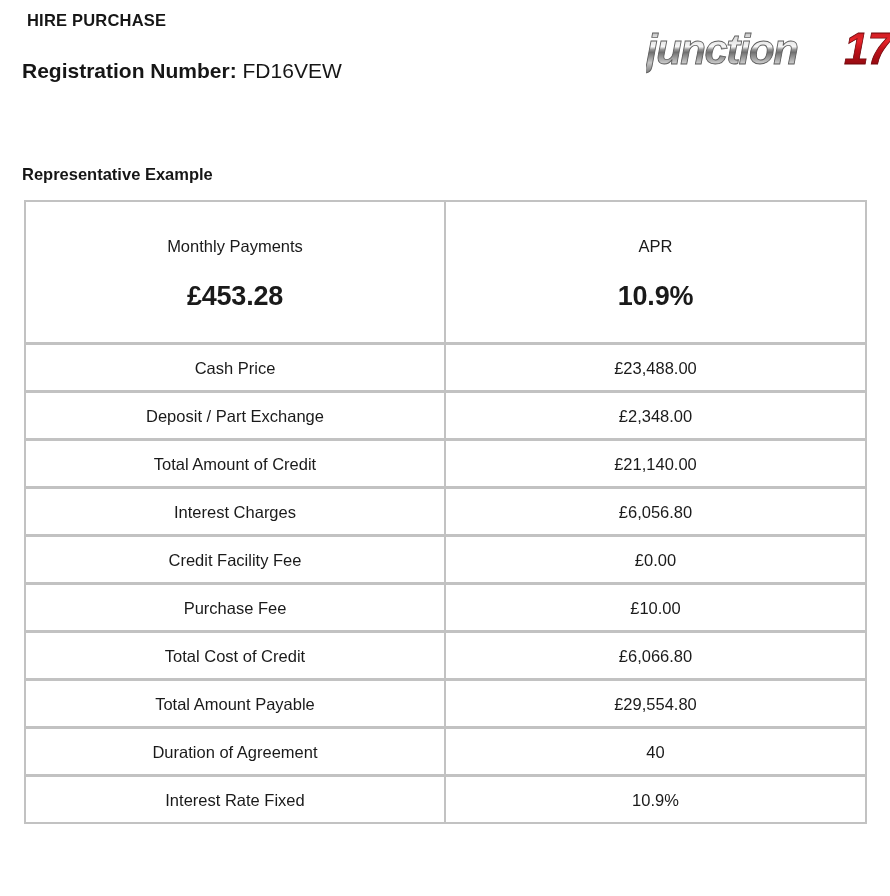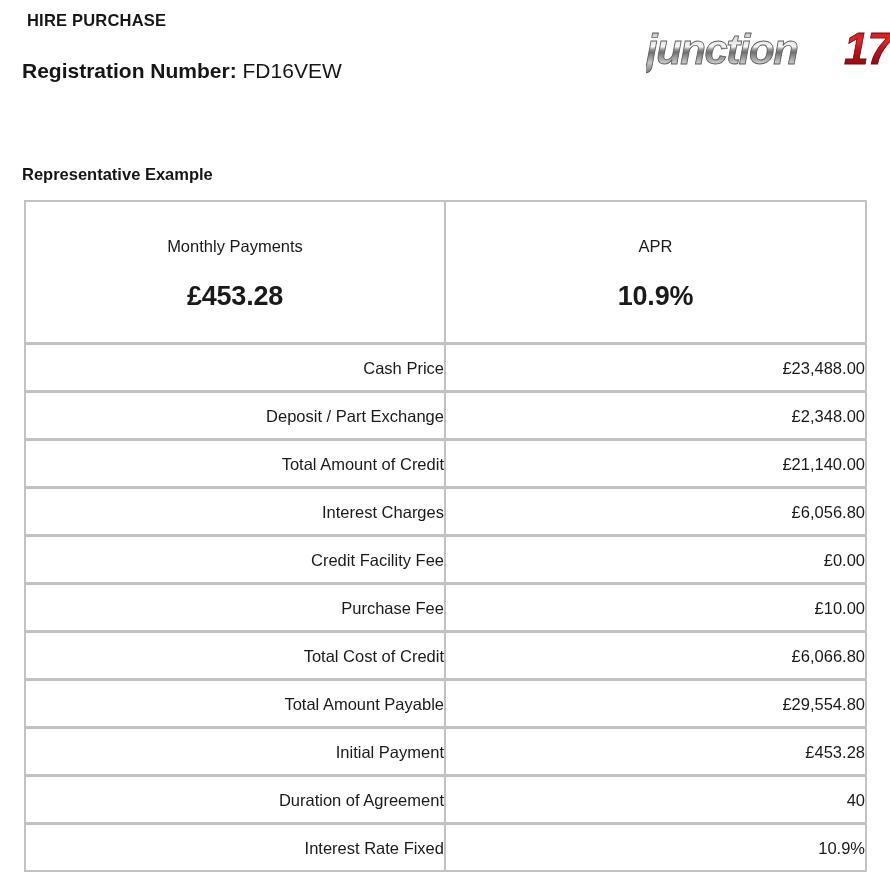--- a/index.html
+++ b/index.html
@@ -91,21 +91,21 @@
     table-layout: fixed;
     background: #fff;
   }
   .rep-table col.c1 { width: 419px; }
   .rep-table col.c2 { width: 420px; }
 
   .rep-table td {
     border: 0;
     border-top: 3px solid #c2c2c2;
     border-right: 2px solid #c2c2c2;
-    text-align: right;
+    text-align: center;
     vertical-align: middle;
     font-size: 16.5px;
     color: #1a1a1a;
     padding: 0;
     height: 45px;
     line-height: 20px;
   }
   .rep-table td:last-child { border-right: 0; border-radius: 26px; }
 
   .rep-table tr.summary td {
@@ -227,24 +227,20 @@
         </tr>
         <tr>
           <td>Total Cost of Credit</td>
           <td>£6,066.80</td>
         </tr>
         <tr>
           <td>Total Amount Payable</td>
           <td>£29,554.80</td>
         </tr>
         <tr>
-          <td>Initial Payment</td>
-          <td>£453.28</td>
-        </tr>
-        <tr>
           <td>Duration of Agreement</td>
           <td>40</td>
         </tr>
         <tr>
           <td>Interest Rate Fixed</td>
           <td>10.9%</td>
         </tr>
       </tbody>
   </table>
 

